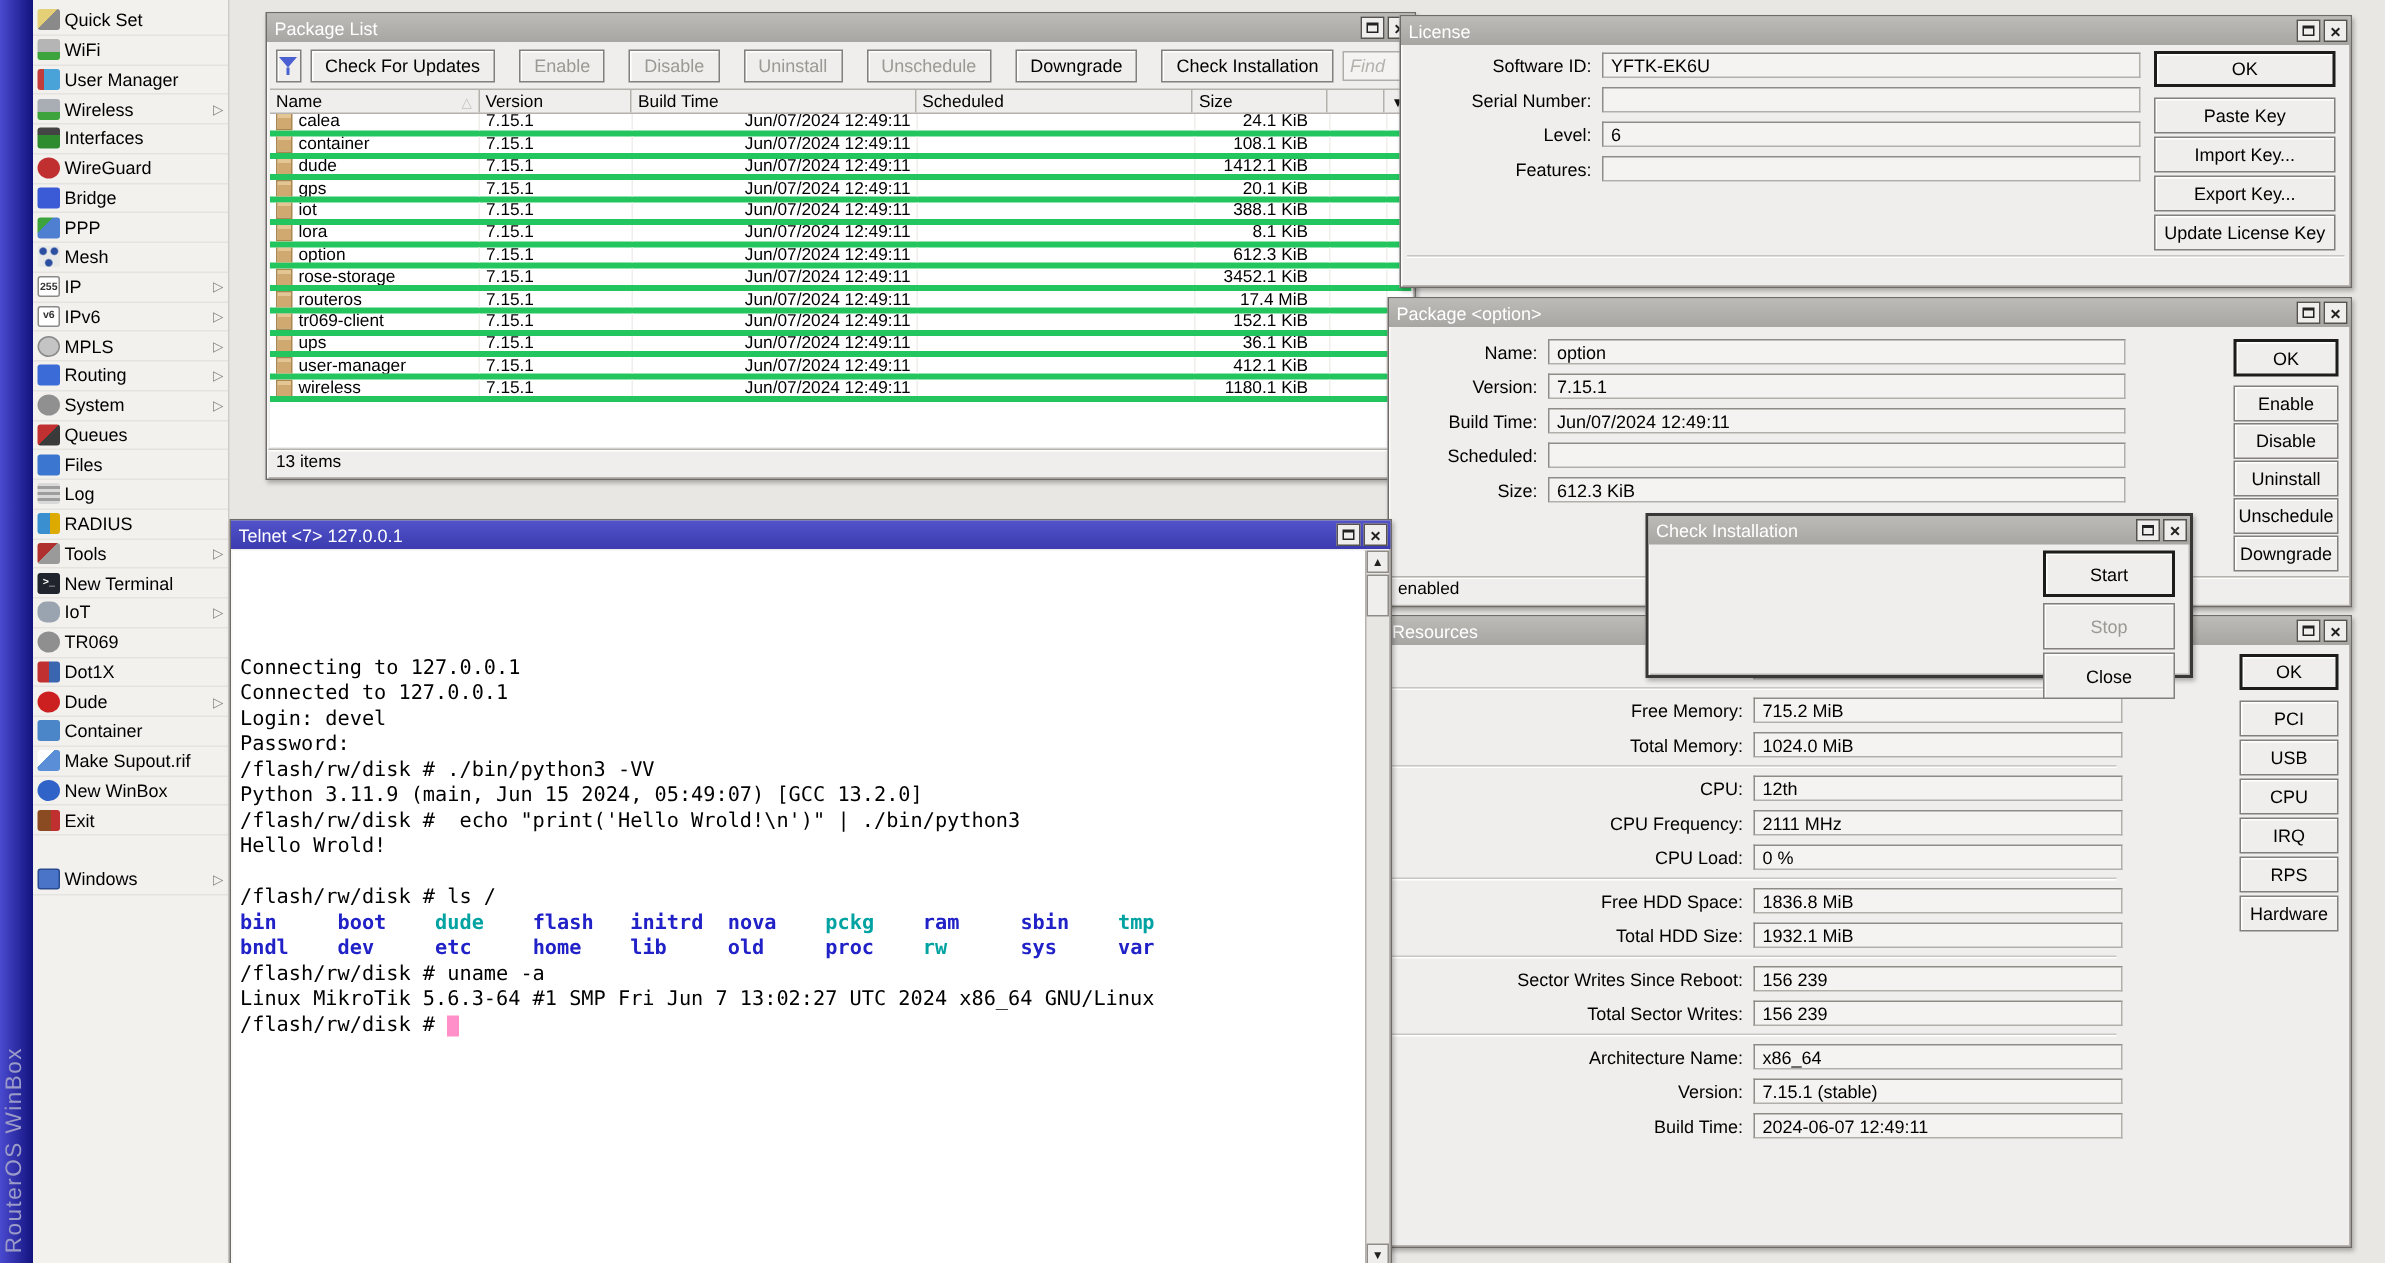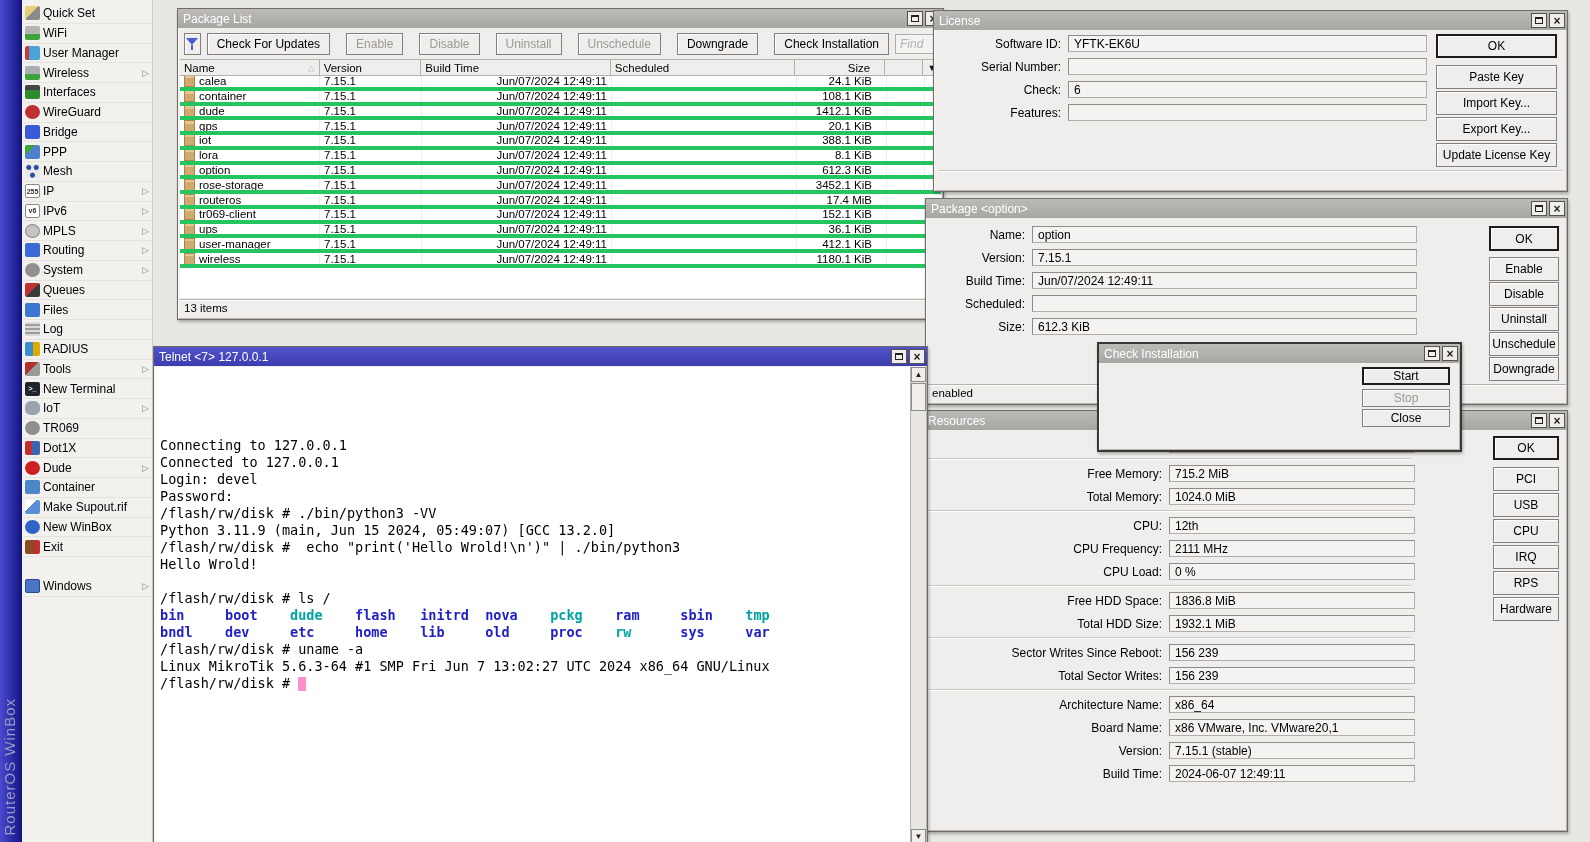--- a/index.html
+++ b/index.html
@@ -136,21 +136,21 @@
   #win-package .btnstack { top:27px; right:8px; width:70px; gap:1px; }
   #win-package .btn { height:24px; } #win-package .btn:first-child { height:25px; margin-bottom:5px; }
   #win-resources { left:922px; top:410px; width:646px; height:422px; z-index:2; }
   #win-resources .rows { position:absolute; left:0; top:22px; right:152px; }
   #win-resources .flabel { width:224px; } #win-resources .fld { width:320px; }
   #win-resources .btnstack { top:25px; right:8px; width:66px; } #win-resources .btn { height:24px; }
   
   #dlg-check { left:1097px; top:342px; width:365px; height:110px; z-index:6; border:2px solid #3a3836; }
   #dlg-check .frow { position:absolute; left:8px; top:26px; padding-left:0; }
   #dlg-check .flabel { width:50px; } #dlg-check .fld { width:196px; }
-  #dlg-check .btnstack { top:23px; right:10px; width:88px; } #dlg-check .btn { height:18px; }
+  #dlg-check .btnstack { top:23px; right:10px; width:88px; } #dlg-check .btn { height:31px; }
   #dlg-check .btnstack .btn:first-child { margin-bottom:2px; }
 </style>
 </head>
 <body>
 
 <div class="brand">
   <span>RouterOS WinBox</span>
 </div>
 
 <div class="sidebar">
@@ -320,21 +320,21 @@
     </div>
     <div class="pl-hcell c-ver">
         <span>Version</span>
       </div>
     <div class="pl-hcell c-build" style="justify-content:flex-start;">
         <span>Build Time</span>
       </div>
     <div class="pl-hcell c-sched">
         <span>Scheduled</span>
       </div>
-    <div class="pl-hcell c-size" style="justify-content:flex-end;">
+    <div class="pl-hcell c-size" style="justify-content:flex-start;">
         <span>Size</span>
       </div>
     <div class="pl-hcell c-extra"></div>
     <div class="pl-hcell c-dd">
         <span class="dd-glyph">▼</span>
       </div>
   </div>
   <div class="pl-body" id="pl-rows">
       <div class="trow">
         <div class="tcell c-name">
@@ -496,21 +496,21 @@
   <div class="rows" id="license-rows">
       <div class="frow">
         <span class="flabel">Software ID:</span>
         <div class="fld">YFTK-EK6U</div>
       </div>
       <div class="frow">
         <span class="flabel">Serial Number:</span>
         <div class="fld"></div>
       </div>
       <div class="frow">
-        <span class="flabel">Check:</span>
+        <span class="flabel">Level:</span>
         <div class="fld">6</div>
       </div>
       <div class="frow">
         <span class="flabel">Features:</span>
         <div class="fld"></div>
       </div>
     </div>
   <div class="btnstack" id="license-btns">
       <div class="btn default">OK</div>
       <div class="btn">Paste Key</div>
@@ -616,24 +616,20 @@
         <div class="fld">156 239</div>
       </div>
       <div class="frow">
         <span class="flabel">Total Sector Writes:</span>
         <div class="fld">156 239</div>
       </div>
       <div class="fsep"></div>
       <div class="frow">
         <span class="flabel">Architecture Name:</span>
         <div class="fld">x86_64</div>
-      </div>
-      <div class="frow">
-        <span class="flabel">Board Name:</span>
-        <div class="fld">x86 VMware, Inc. VMware20,1</div>
       </div>
       <div class="frow">
         <span class="flabel">Version:</span>
         <div class="fld">7.15.1 (stable)</div>
       </div>
       <div class="frow">
         <span class="flabel">Build Time:</span>
         <div class="fld">2024-06-07 12:49:11</div>
       </div>
     </div>

